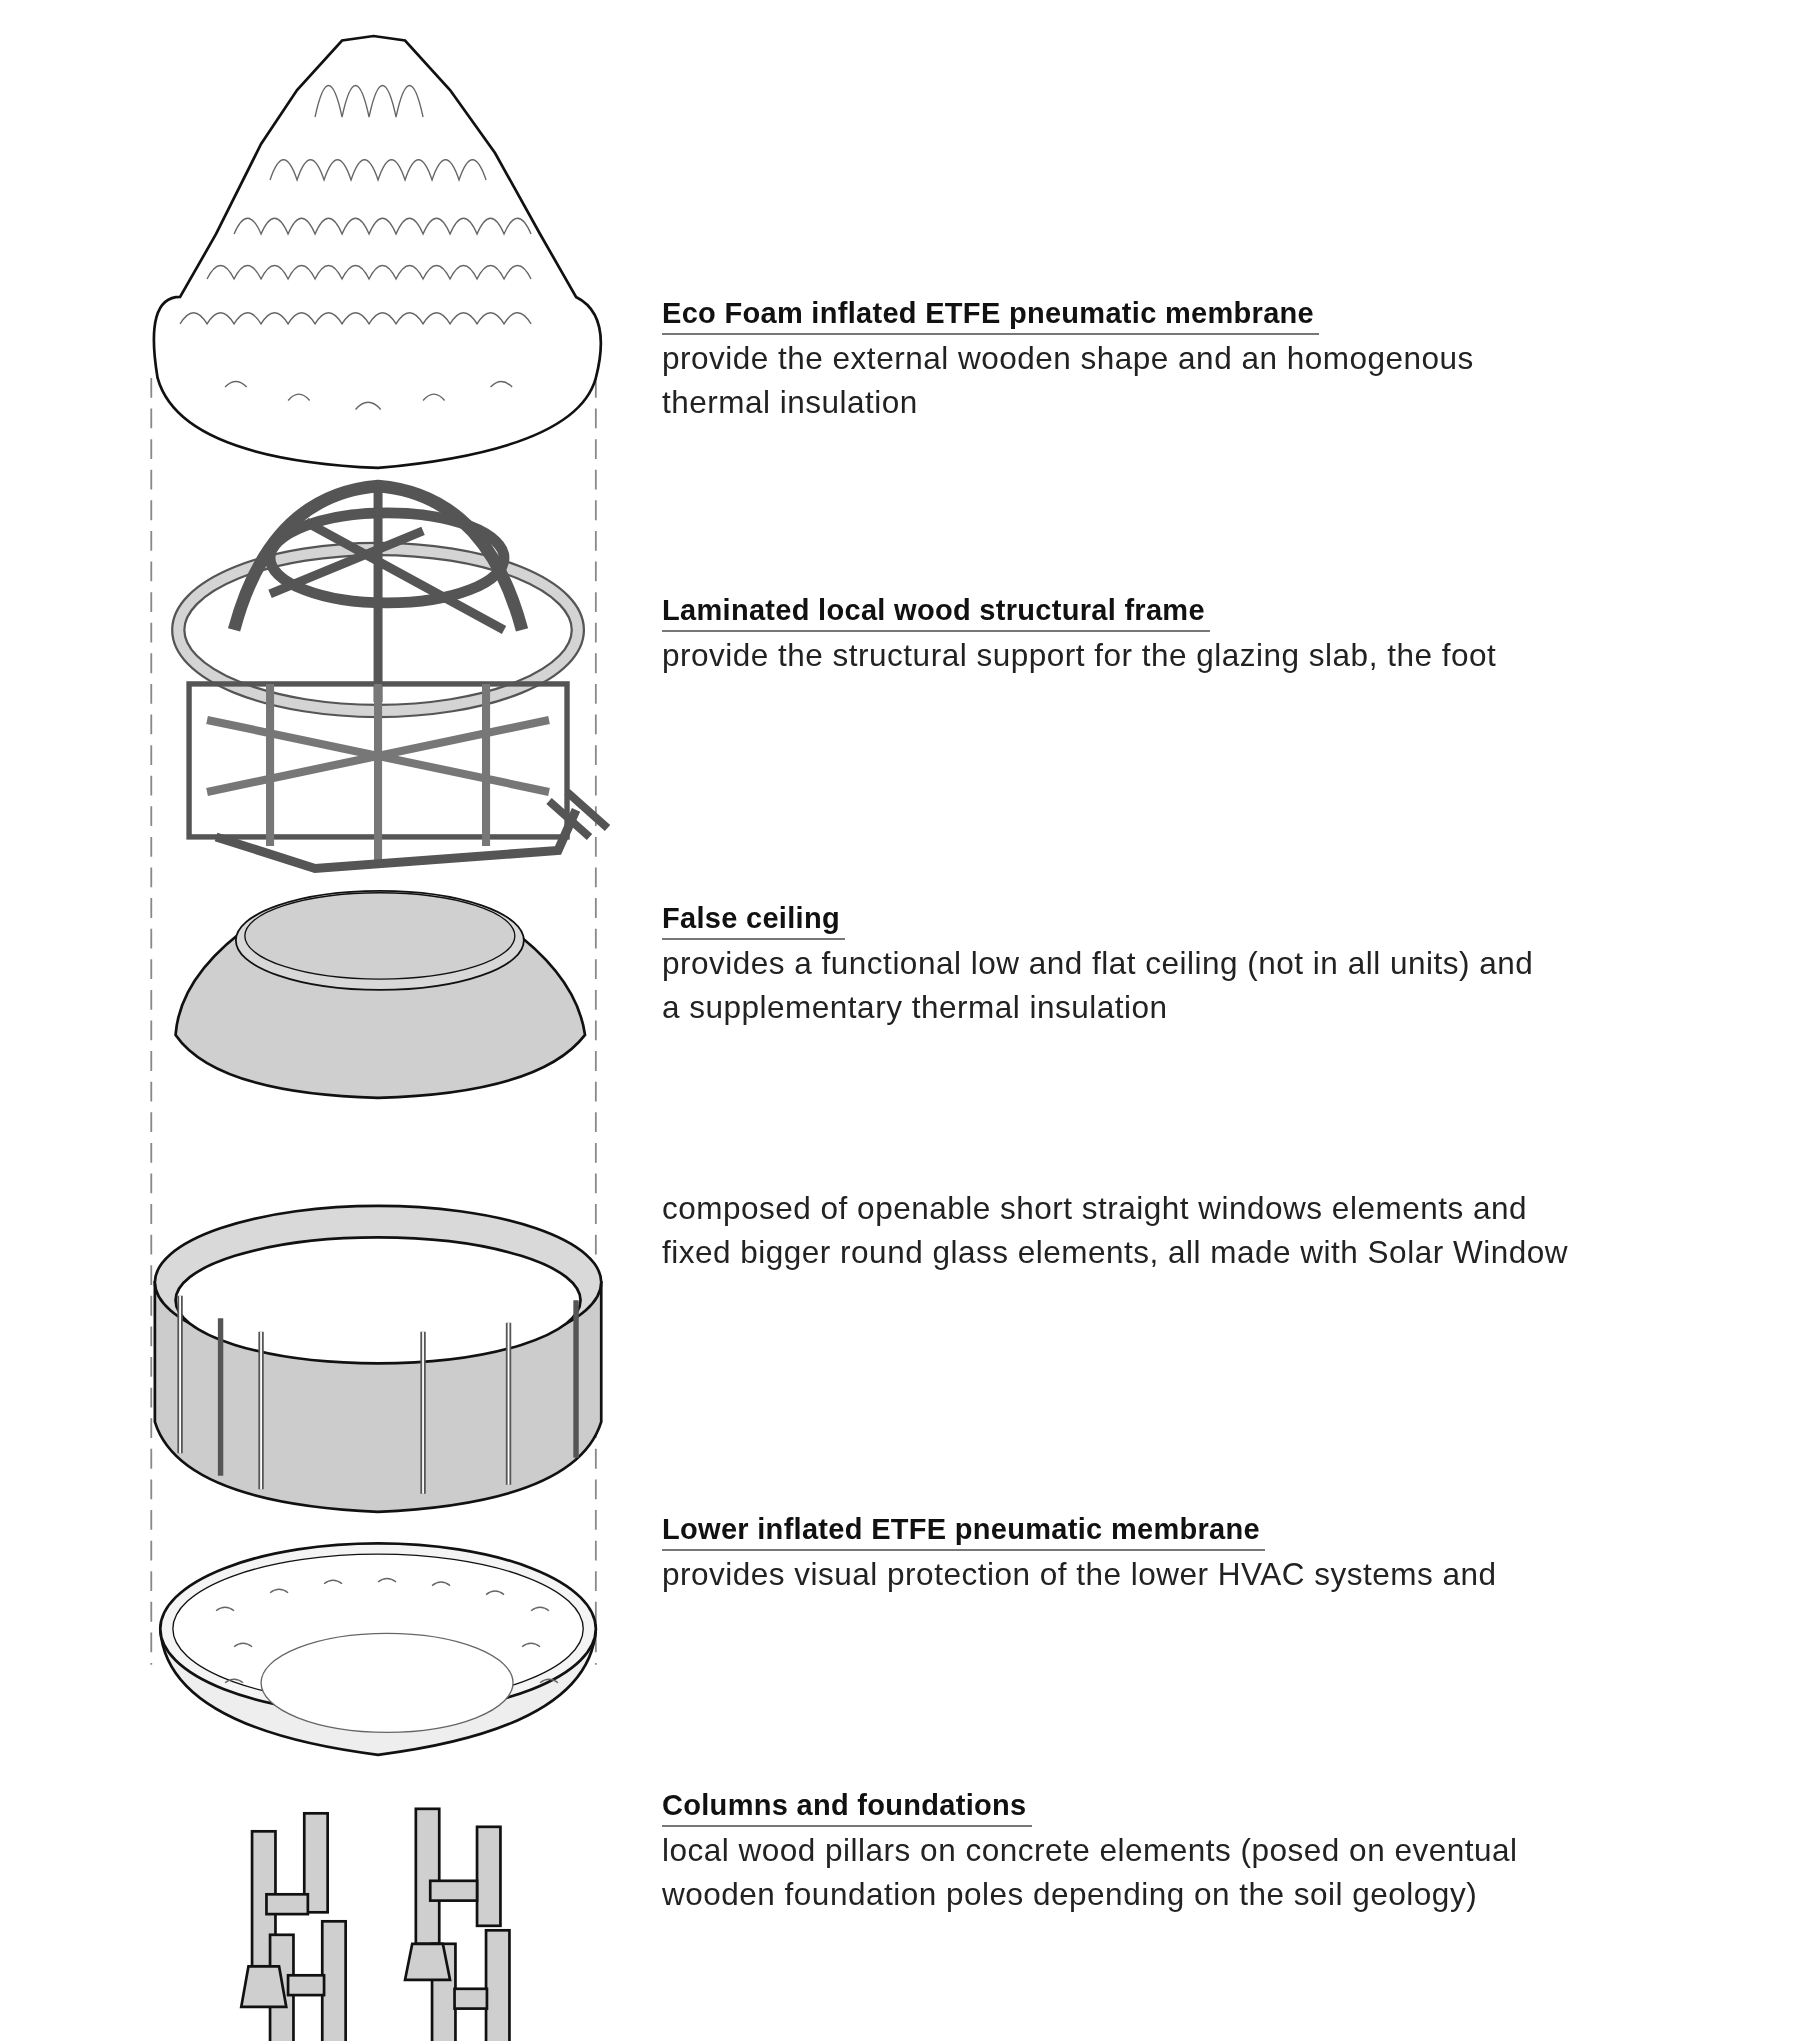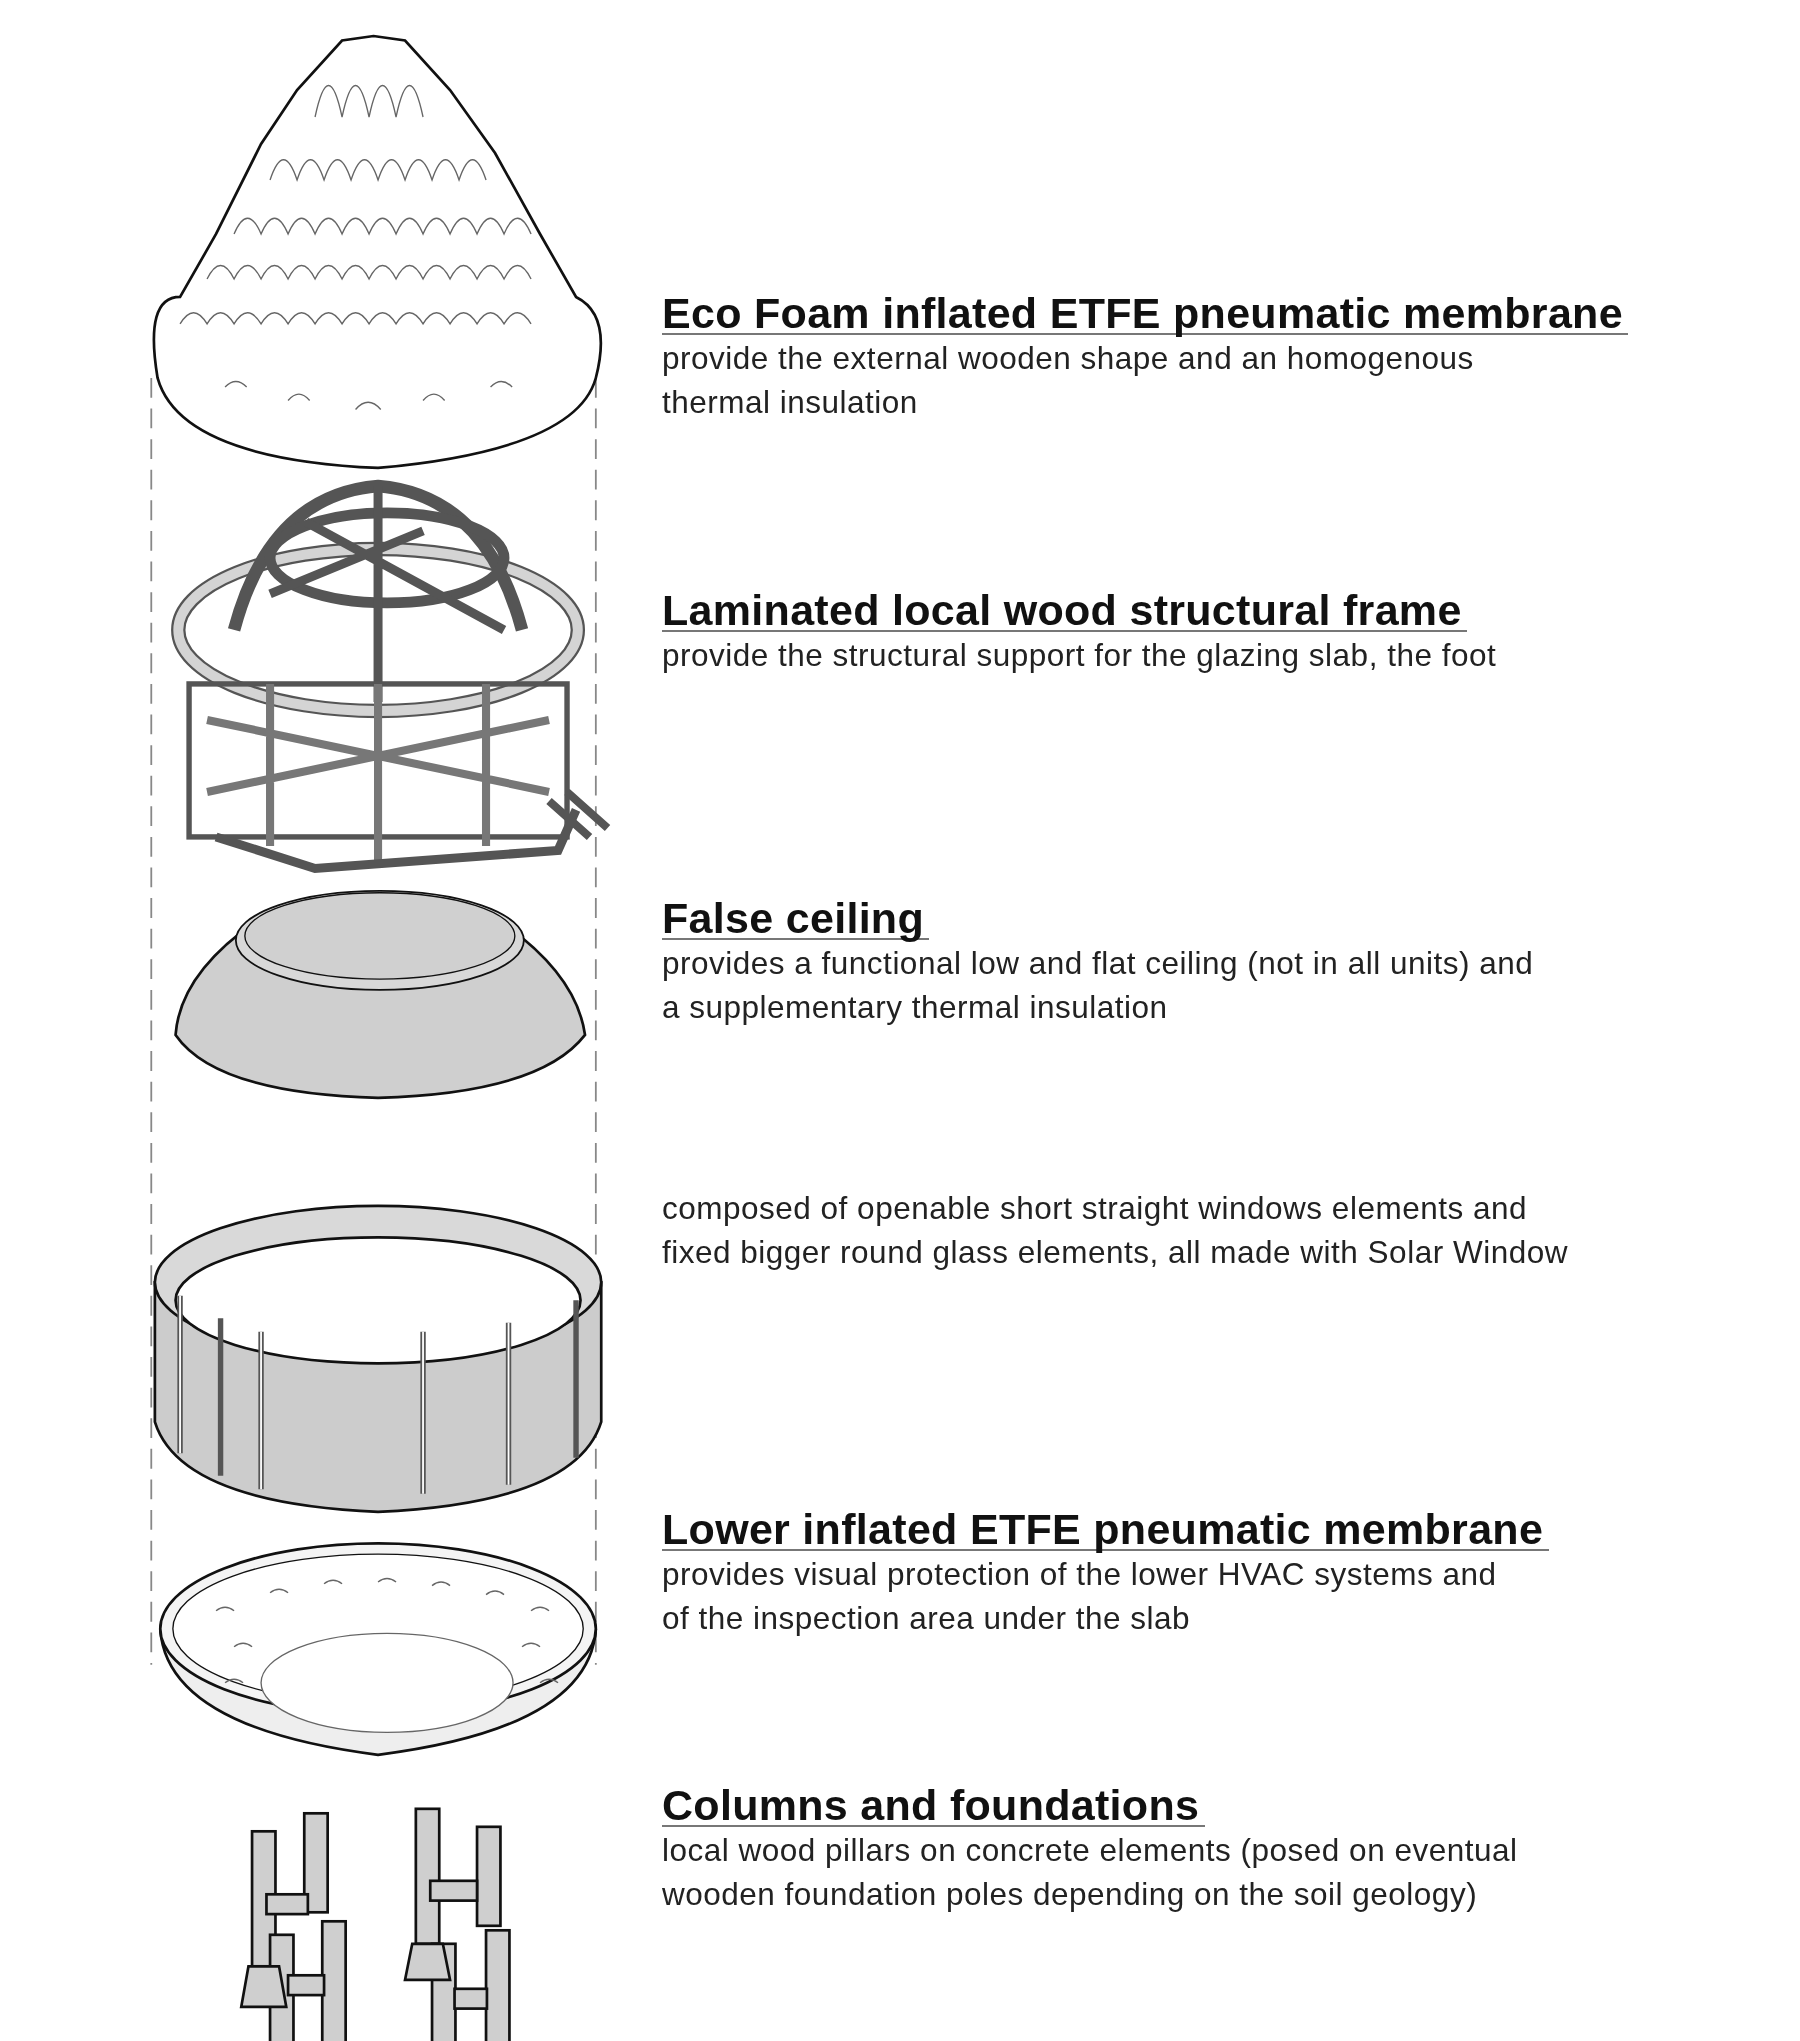--- a/index.html
+++ b/index.html
@@ -1,19 +1,19 @@
 <!DOCTYPE html>
 <html style="font-size:14.4px"><head>
 <meta charset="utf-8">
 <style>
   html,body{margin:0;padding:0;background:#fff;}
   body{width:1800px;height:2041px;position:relative;overflow:hidden;font-family:"Liberation Sans",sans-serif;color:#111;}
   #art{position:absolute;left:0;top:0;}
   .layer{position:absolute;left:662px;width:1125px;}
-  .layer h2{margin:0;font-size:43px;font-weight:bold;line-height:40px;display:inline-block;border-bottom:2.7px solid #777;padding-right:5.4px;letter-spacing:0.3px;}
+  .layer h2{margin:0;font-size:29px;font-weight:bold;line-height:40px;display:inline-block;border-bottom:2.7px solid #777;padding-right:5.4px;letter-spacing:0.3px;}
   .layer p{margin:1.8px 0 0 0;font-size:31.5px;font-weight:normal;line-height:42px;color:#222;letter-spacing:0.5px;}
 </style>
 </head>
 <body>
 
 <svg id="art" width="1800" height="2041" viewBox="0 0 2000 2268">
 
   <line x1="168" y1="420" x2="168" y2="1850" stroke="#888" stroke-width="2" stroke-dasharray="22 12"></line>
   <line x1="662" y1="420" x2="662" y2="1850" stroke="#888" stroke-width="2" stroke-dasharray="22 12"></line>
 
@@ -97,21 +97,20 @@
 </div>
 
 <div class="layer" style="top:1185px">
   <p>composed of openable short straight windows elements and</p>
   <p>fixed bigger round glass elements, all made with Solar Window</p>
 </div>
 
 <div class="layer" style="top:1509px">
   <h2>Lower inflated ETFE pneumatic membrane</h2>
   <p>provides visual protection of the lower HVAC systems and</p>
-  <p>of the inspection area under the slab</p>
 </div>
 
 <div class="layer" style="top:1785px">
   <h2>Columns and foundations</h2>
   <p>local wood pillars on concrete elements (posed on eventual</p>
   <p>wooden foundation poles depending on the soil geology)</p>
 </div>
 
 
 </body></html>

